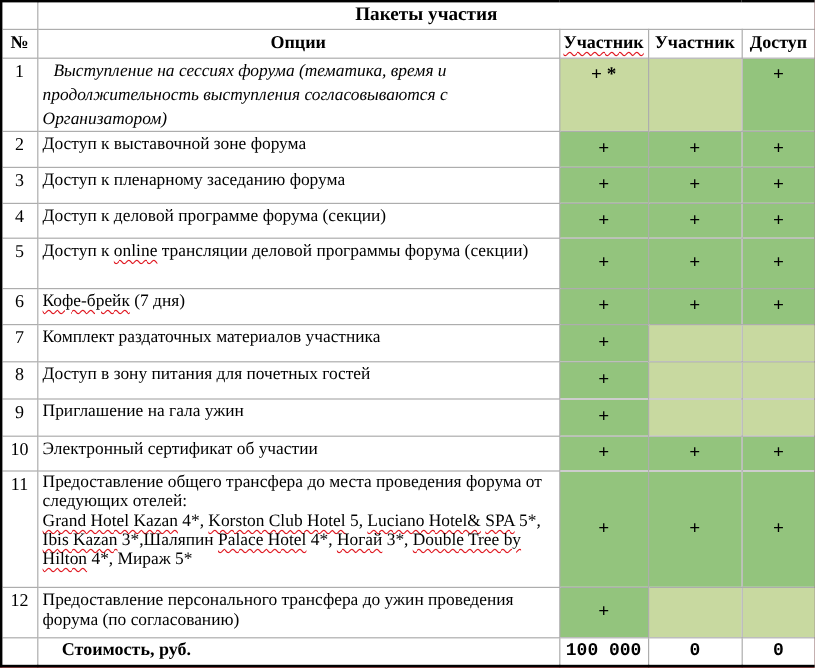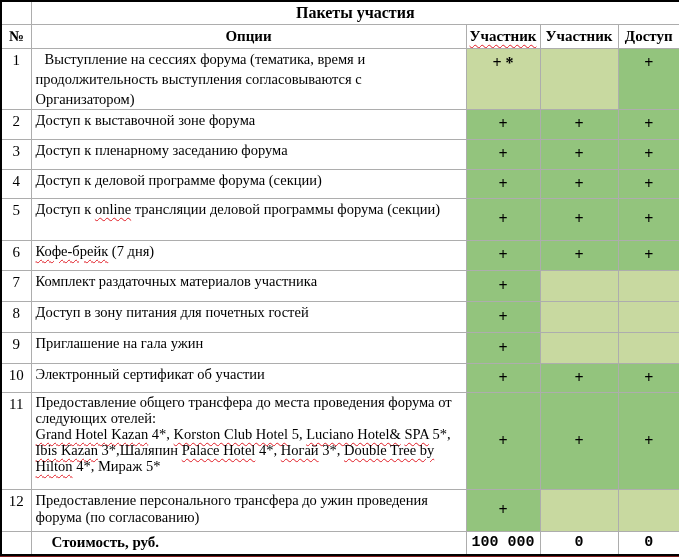--- a/index.html
+++ b/index.html
@@ -23,21 +23,21 @@
   tr.title-row td{
     font-weight:bold;font-size:16px;text-align:center;vertical-align:middle;
   }
   tr.head th{
     font-weight:bold;font-size:15px;text-align:center;vertical-align:middle;
   }
   td.num{text-align:center;font-size:15px;padding-top:3px;}
   td.opt{font-size:14.5px;line-height:17px;padding:2px 6px 0 4px;}
   tr.lh-tall td.opt{line-height:20px;padding-top:0;}
   tr.lh-tight td.opt{line-height:16px;padding-top:1px;}
-  .fl-indent{text-indent:9px;}
+  .fl-indent{text-indent:9px;font-style:italic;}
   td.mark{
     text-align:center;vertical-align:middle;
     font-size:16px;font-weight:bold;
   }
   td.mark.top{vertical-align:top;padding-top:5px;}
   td[data-shade="inc"]{background:#93c47d;}
   td[data-shade="opt"]{background:#c8d9a0;}
   .misspell{
     text-decoration:underline;
     text-decoration-style:wavy;

